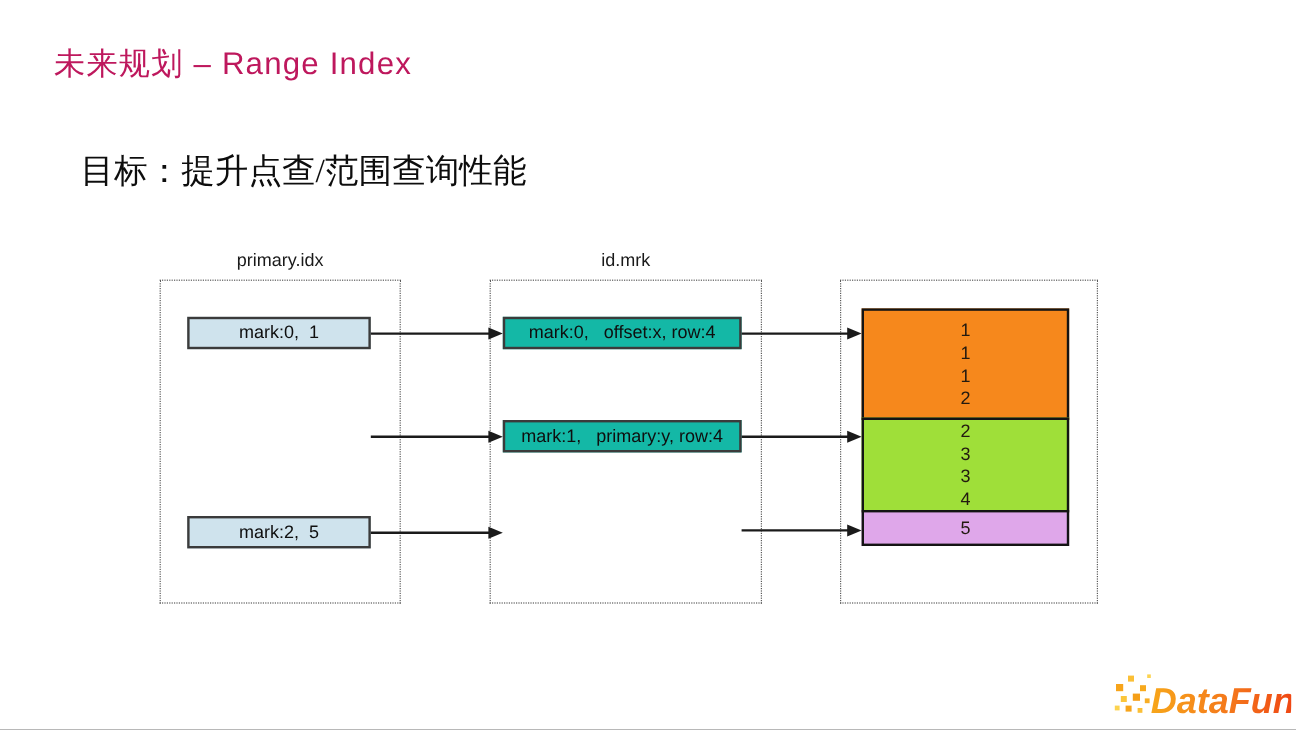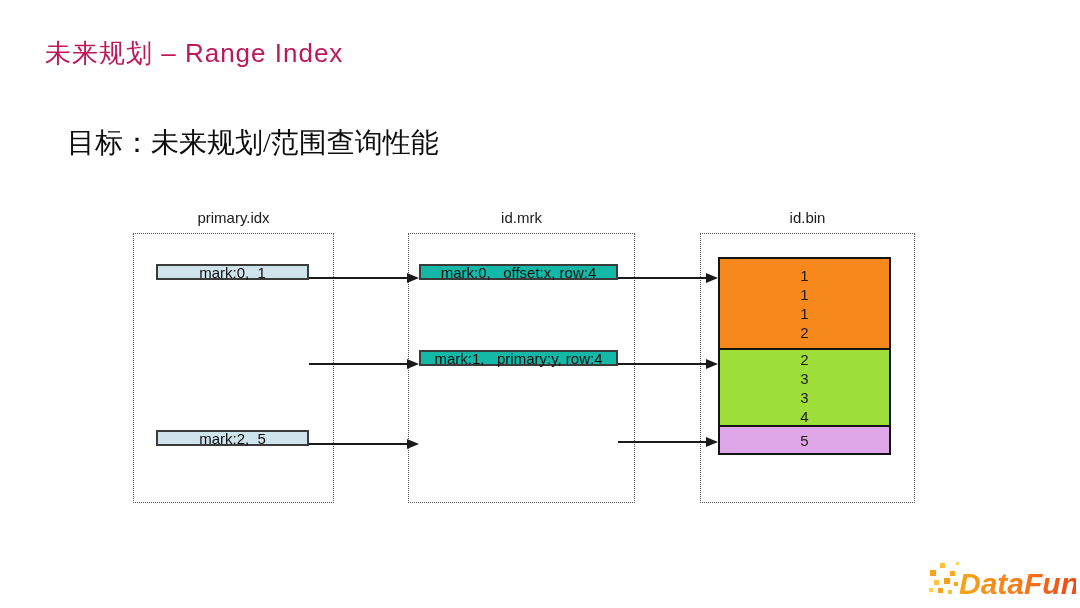--- a/index.html
+++ b/index.html
@@ -20,46 +20,45 @@
     box-sizing:border-box;background:#fff;
   }
   .f1{left:133px;width:201px;}
   .f2{left:408px;width:227px;}
   .f3{left:700px;width:215px;}
   .frame-label{
     position:absolute;top:209px;height:20px;text-align:center;
     font-size:15px;color:#1a1a1a;
   }
   .node{
-    position:absolute;height:16px;box-sizing:border-box;border:2px solid #3b3b3b;
+    position:absolute;height:27px;box-sizing:border-box;border:2px solid #3b3b3b;
     display:flex;align-items:center;justify-content:center;
     font-size:15px;color:#0f0f0f;white-space:pre;
   }
   .idx{left:156px;width:153px;background:#cfe3ed;}
   .mrk{left:419px;width:199px;background:#14b8a6;}
   .bin-block{
     position:absolute;left:718px;width:173px;box-sizing:border-box;
     border:2px solid #141414;display:flex;flex-direction:column;
     align-items:center;justify-content:center;
     font-size:15px;line-height:19px;color:#231a10;white-space:pre;
   }
   .overlay{position:absolute;left:0;top:0;pointer-events:none;}
   .logo{position:absolute;left:926px;top:556px;}
 </style>
 </head>
 <body>
 
 <div class="canvas">
 
   <div class="title">未来规划 – Range Index</div>
-  <div class="subtitle">目标：未来规划/范围查询性能</div>
+  <div class="subtitle">目标：提升点查/范围查询性能</div>
 
   <div class="frame-label" style="left:408px;width:227px;">id.mrk</div>
   <div class="frame-label" style="left:133px;width:201px;">primary.idx</div>
-  <div class="frame-label" style="left:700px;width:215px;">id.bin</div>
 
   <div class="frame f1"></div>
   <div class="frame f2"></div>
   <div class="frame f3"></div>
 
   <div class="node idx" style="top:264px;">mark:0,  1</div>
   <div class="node idx" style="top:430px;">mark:2,  5</div>
 
   <div class="node mrk" style="top:264px;">mark:0,   offset:x, row:4</div>
   <div class="node mrk" style="top:350px;">mark:1,   primary:y, row:4</div>

